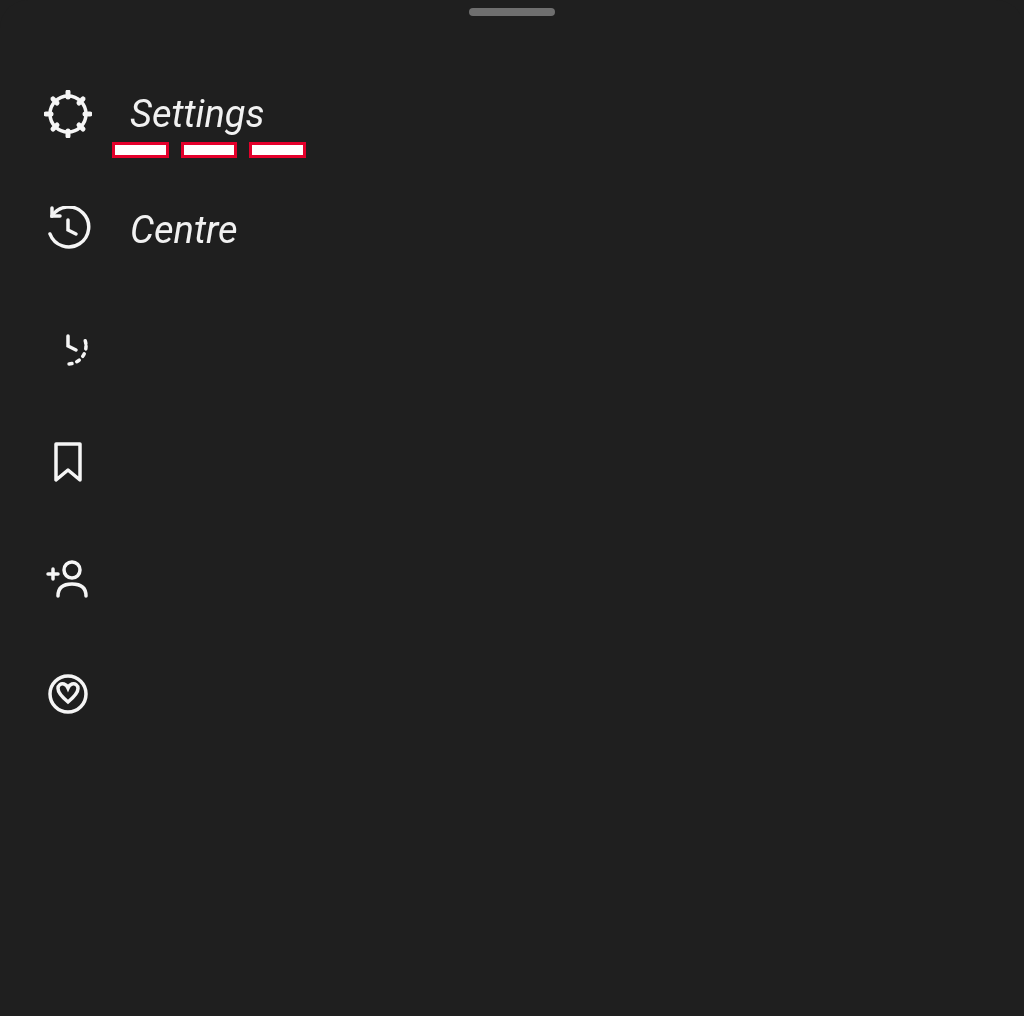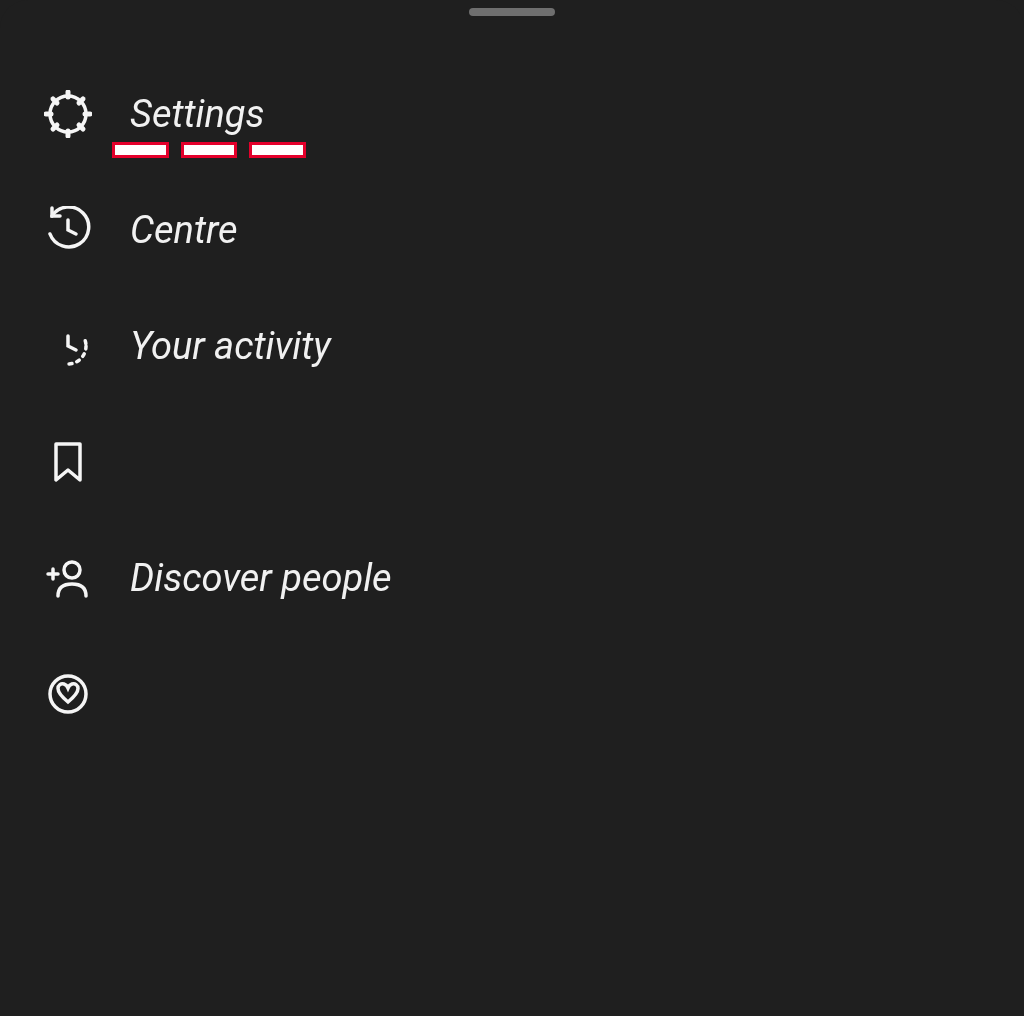--- a/index.html
+++ b/index.html
@@ -124,21 +124,20 @@
       <span class="label">Centre</span>
     </div>
 
     <div class="row">
       <span class="icon-slot">
         <svg viewBox="0 0 48 48" fill="none" stroke="currentColor" stroke-linecap="round">
           <circle cx="24" cy="24" r="18" stroke-width="3.5" stroke-dasharray="3 5 3 5 3 5 3 80"></circle>
           <polyline points="24,14 24,24 32,28" stroke-width="3.5"></polyline>
         </svg>
       </span>
-      <span class="label">Your activity</span>
     </div>
 
 
     <div class="row">
       <span class="icon-slot">
         <svg viewBox="0 0 48 48" fill="none" stroke="currentColor" stroke-width="3.5" stroke-linejoin="round">
           <path d="M12 6 H36 V42 L24 32 L12 42 Z"></path>
         </svg>
       </span>
     </div>
@@ -146,21 +145,20 @@
 
     <div class="row">
       <span class="icon-slot">
         <svg viewBox="0 0 48 48" fill="none" stroke="currentColor" stroke-width="3.5" stroke-linecap="round">
           <circle cx="28" cy="16" r="8"></circle>
           <path d="M14 42 Q14 30 28 30 Q42 30 42 42"></path>
           <line x1="4" y1="20" x2="14" y2="20"></line>
           <line x1="9" y1="15" x2="9" y2="25"></line>
         </svg>
       </span>
-      <span class="label">Discover people</span>
     </div>
 
     <div class="row">
       <span class="icon-slot">
         <svg viewBox="0 0 48 48" fill="none" stroke="currentColor" stroke-width="3.5">
           <circle cx="24" cy="24" r="18"></circle>
           <path d="M24 32 C18 27 14 23 14 18.5 C14 15 17 13 20 14 C22 14.7 23.3 16.3 24 18 C24.7 16.3 26 14.7 28 14 C31 13 34 15 34 18.5 C34 23 30 27 24 32 Z"></path>
         </svg>
       </span>
     </div>

